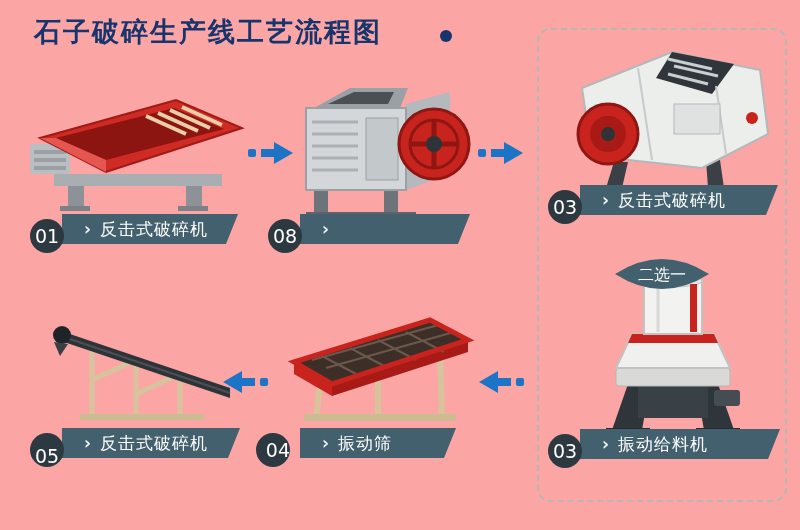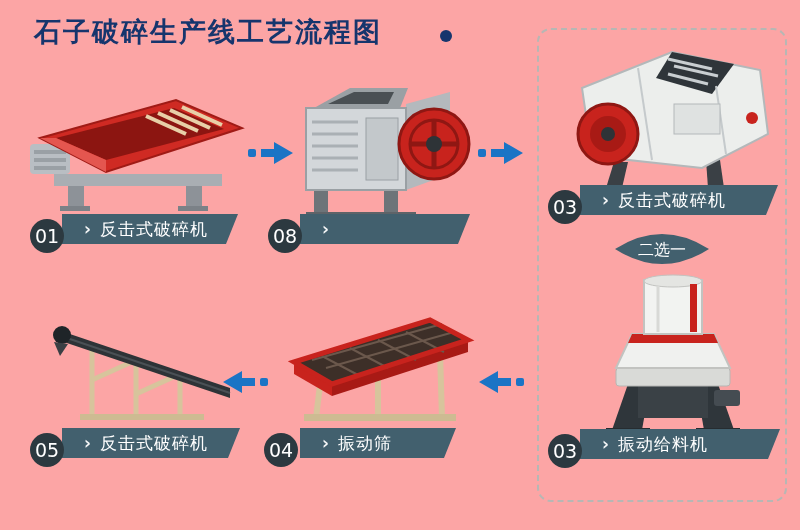--- a/index.html
+++ b/index.html
@@ -29,21 +29,21 @@
   .ribbon{
     position:absolute;height:30px;background:#42606e;color:#fff;font-size:17px;
     display:flex;align-items:center;padding:0 14px 0 22px;gap:8px;z-index:2;
     clip-path:polygon(0 0,100% 0,calc(100% - 12px) 100%,0 100%);
     letter-spacing:1px;white-space:nowrap;box-sizing:border-box;
   }
   .chev{font-size:17px;font-weight:bold;line-height:1;opacity:.95;}
   .arrow{position:absolute;width:46px;height:28px;z-index:2;}
   .arrow svg{display:block;width:100%;height:100%;}
   .arrow.left{transform:scaleX(-1);}
-  .lens{position:absolute;left:612px;top:231px;width:100px;height:36px;z-index:2;}
+  .lens{position:absolute;left:612px;top:256px;width:100px;height:36px;z-index:2;}
   .lens svg{display:block;width:100%;height:100%;}
 </style>
 </head>
 <body>
 
 <div class="canvas">
 
   <div class="title">石子破碎生产线工艺流程图</div>
   <div class="title-dot"></div>
 
@@ -237,29 +237,29 @@
   </div>
 
   <div class="badge" style="left:548px;top:434px;">
     <span>03</span>
   </div>
   <div class="ribbon" style="left:580px;top:429px;width:200px;">
     <span class="chev">›</span>
     <span>振动给料机</span>
   </div>
 
-  <div class="badge" style="left:264px;top:433px;">
+  <div class="badge" style="left:256px;top:433px;justify-content:flex-end;">
     <span>04</span>
   </div>
   <div class="ribbon" style="left:300px;top:428px;width:156px;">
     <span class="chev">›</span>
     <span>振动筛</span>
   </div>
 
-  <div class="badge" style="left:30px;top:433px;">
+  <div class="badge" style="left:30px;top:433px;align-items:flex-end;">
     <span>05</span>
   </div>
   <div class="ribbon" style="left:62px;top:428px;width:178px;">
     <span class="chev">›</span>
     <span>反击式破碎机</span>
   </div>
 
 </div>
 
 </body></html>

